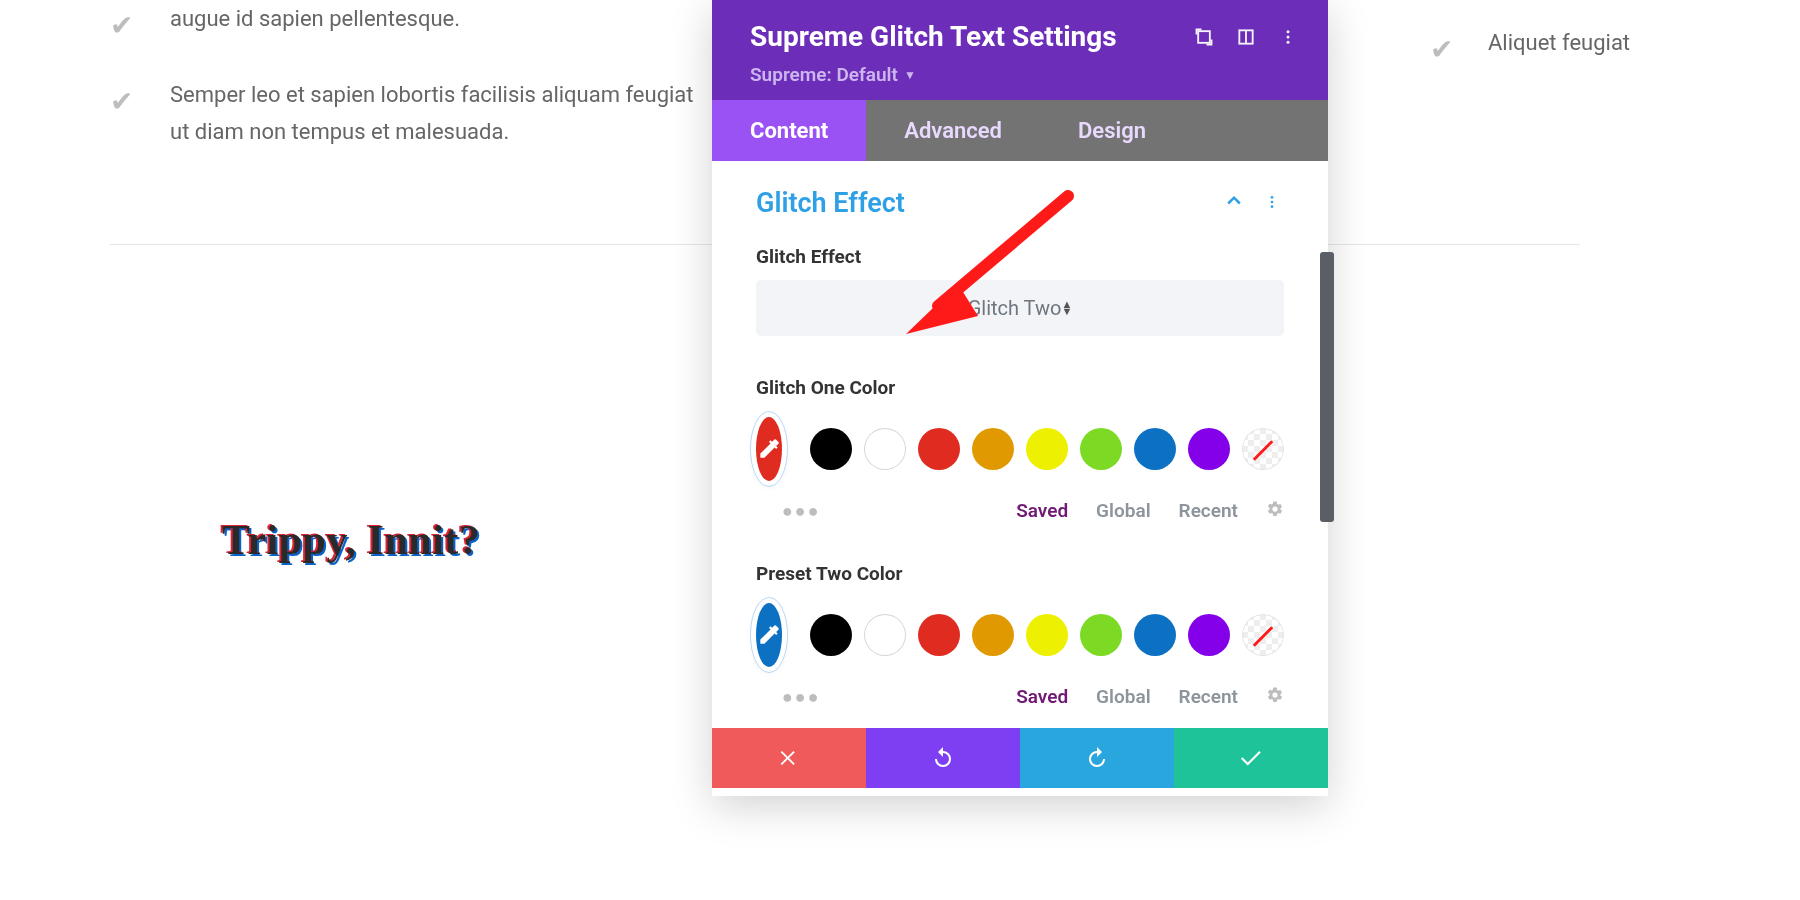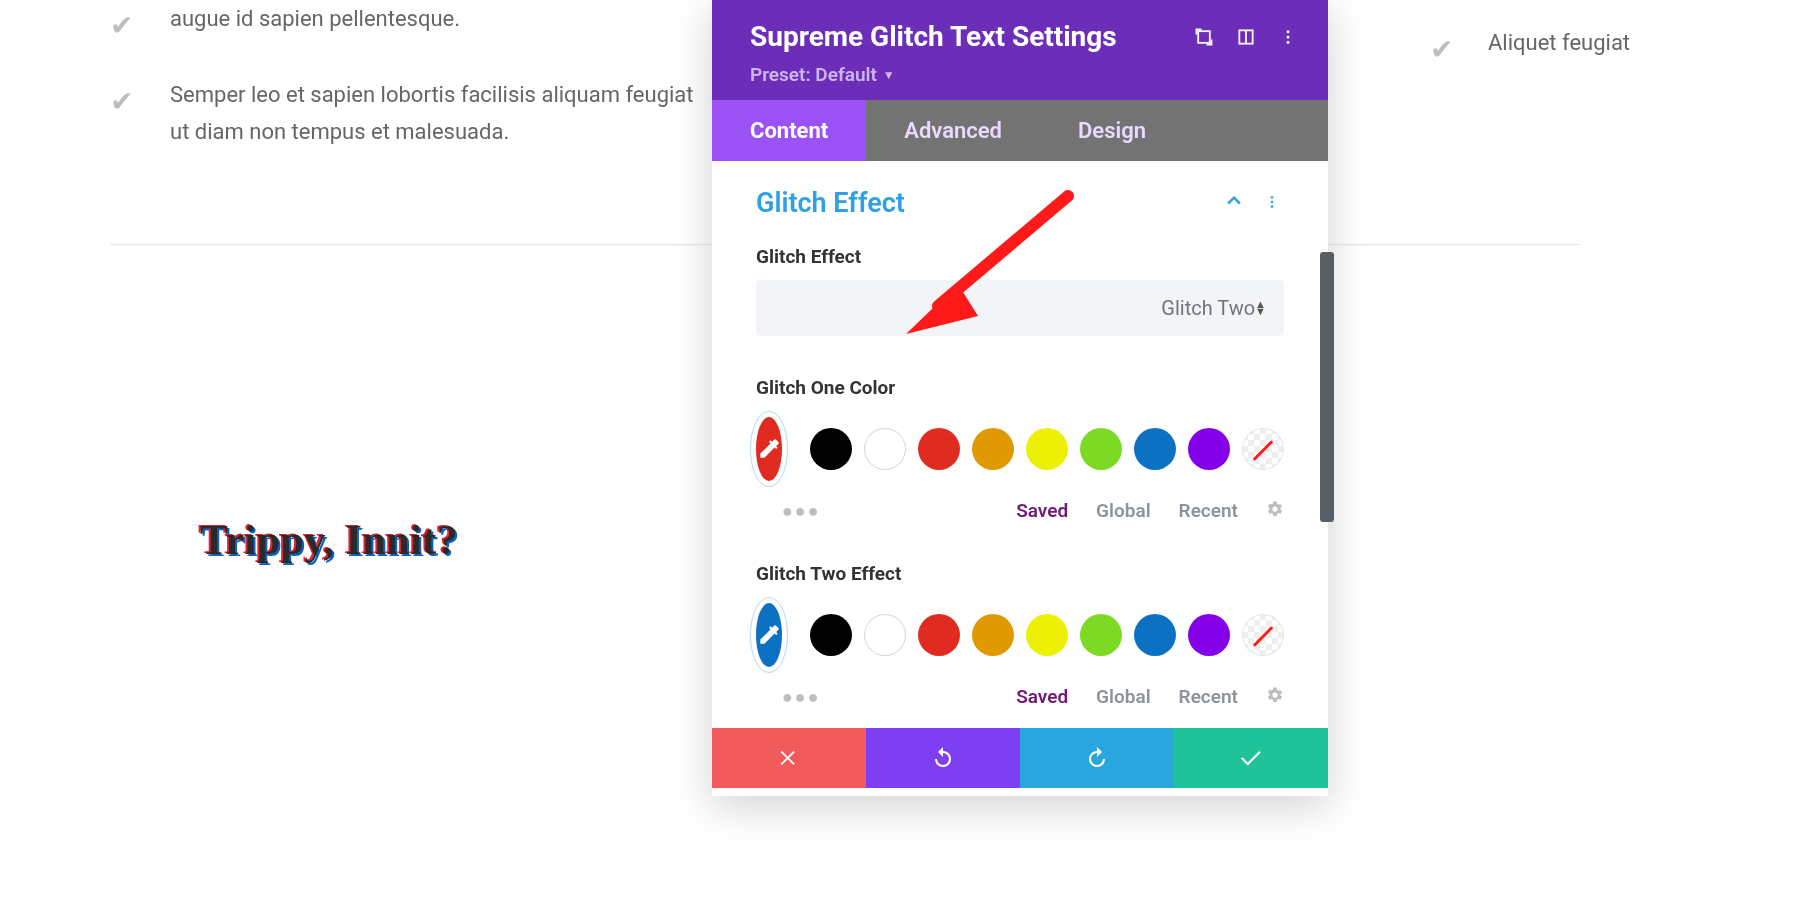--- a/index.html
+++ b/index.html
@@ -37,21 +37,21 @@
   .bg-item .txt { flex: 1; }
   .divider {
     position: absolute;
     left: 110px;
     right: 220px;
     top: 244px;
     border-top: 1px solid #e6e6e6;
   }
   .glitch-preview {
     position: absolute;
-    left: 200px;
+    left: 222px;
     top: 516px;
     font-family: Georgia, "Times New Roman", serif;
     font-size: 42px;
     font-weight: 600;
     color: #2a2a2a;
     letter-spacing: 0.5px;
     text-shadow:
       -2px -1px 0 #d23,
       2px 2px 0 #0a62c9;
   }
@@ -159,21 +159,21 @@
   .select {
     background: #f2f4f7;
     border: none;
     border-radius: 5px;
     padding: 16px 18px;
     font-size: 20px;
     color: #6e7680;
     width: 100%;
     display: flex;
     align-items: center;
-    justify-content: flex-end;
+    justify-content: center;
     cursor: pointer;
     margin-bottom: 34px;
   }
   .select .updown {
     display: inline-flex; flex-direction: column; line-height: 7px; font-size: 11px; color:#555;
   }
 
   .color-row {
     display: flex;
     align-items: center;
@@ -324,21 +324,21 @@
       </span>
       <span class="hdr-icon">
         <svg viewBox="0 0 24 24" width="18" height="18" fill="#fff">
             <circle cx="12" cy="5" r="2"></circle>
             <circle cx="12" cy="12" r="2"></circle>
             <circle cx="12" cy="19" r="2"></circle>
           </svg>
       </span>
     </div>
     <div class="preset-row">
-      <span>Preset: Default</span>
+      <span>Supreme: Default</span>
       <span class="caret">▼</span>
     </div>
   </div>
 
   <div class="tabs">
     <div class="tab active">Content</div>
     <div class="tab inactive">Advanced</div>
     <div class="tab inactive">Design</div>
   </div>
 
@@ -394,21 +394,21 @@
         <span class="pt">Recent</span>
         <span class="gear">
           <svg viewBox="0 0 24 24" width="18" height="18" fill="#bdbdbd">
               <path d="M19.14 12.94a7.14 7.14 0 0 0 .05-.94 7.14 7.14 0 0 0-.05-.94l2.03-1.58a.5.5 0 0 0 .12-.64l-1.92-3.32a.5.5 0 0 0-.6-.22l-2.39.96a7.03 7.03 0 0 0-1.62-.94l-.36-2.54A.5.5 0 0 0 13.9 2h-3.8a.5.5 0 0 0-.5.42l-.36 2.54c-.58.24-1.12.56-1.62.94l-2.39-.96a.5.5 0 0 0-.6.22L2.71 8.48a.5.5 0 0 0 .12.64l2.03 1.58a7.14 7.14 0 0 0-.05.94c0 .32.02.63.05.94l-2.03 1.58a.5.5 0 0 0-.12.64l1.92 3.32c.13.22.39.31.6.22l2.39-.96c.5.38 1.04.7 1.62.94l.36 2.54a.5.5 0 0 0 .5.42h3.8a.5.5 0 0 0 .5-.42l.36-2.54c.58-.24 1.12-.56 1.62-.94l2.39.96c.21.09.47 0 .6-.22l1.92-3.32a.5.5 0 0 0-.12-.64l-2.03-1.58zM12 15.5A3.5 3.5 0 1 1 15.5 12 3.5 3.5 0 0 1 12 15.5z"></path>
             </svg>
         </span>
       </div>
     </div>
 
     <div class="color-block">
-      <div class="field-label">Glitch Two Effect</div>
+      <div class="field-label">Preset Two Color</div>
       <div class="color-row">
         <span class="eyedrop" style="background:#0c71c3">
           <svg viewBox="0 0 24 24">
               <path d="M20.71 5.63l-2.34-2.34a1 1 0 0 0-1.41 0l-2.12 2.12-1.42-1.41-1.41 1.41 1.41 1.42L4 16.25V20h3.75l9.42-9.42 1.41 1.41 1.42-1.41-1.42-1.42 2.13-2.12a1 1 0 0 0 0-1.41z"></path>
             </svg>
         </span>
         <span class="swatch" style="background:#000"></span>
         <span class="swatch white" style="background:#fff"></span>
         <span class="swatch" style="background:#e02b20"></span>
         <span class="swatch" style="background:#e09900"></span>

